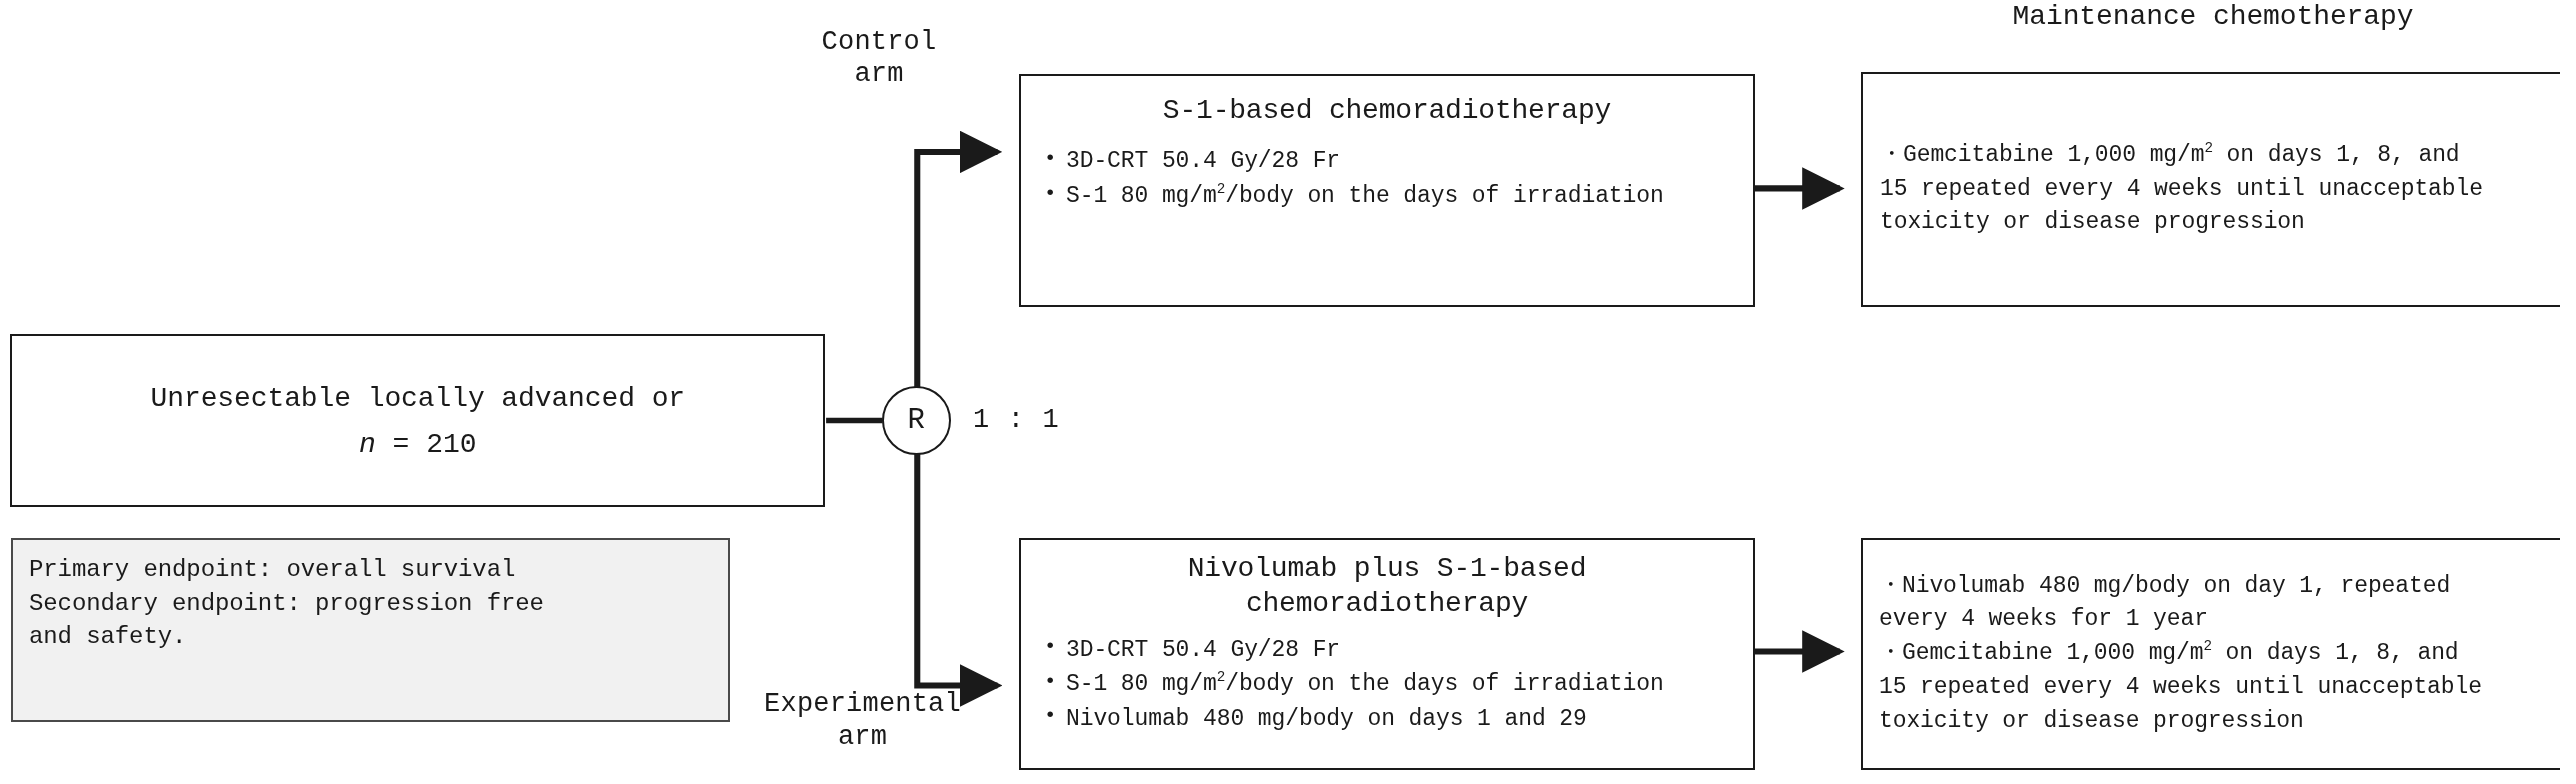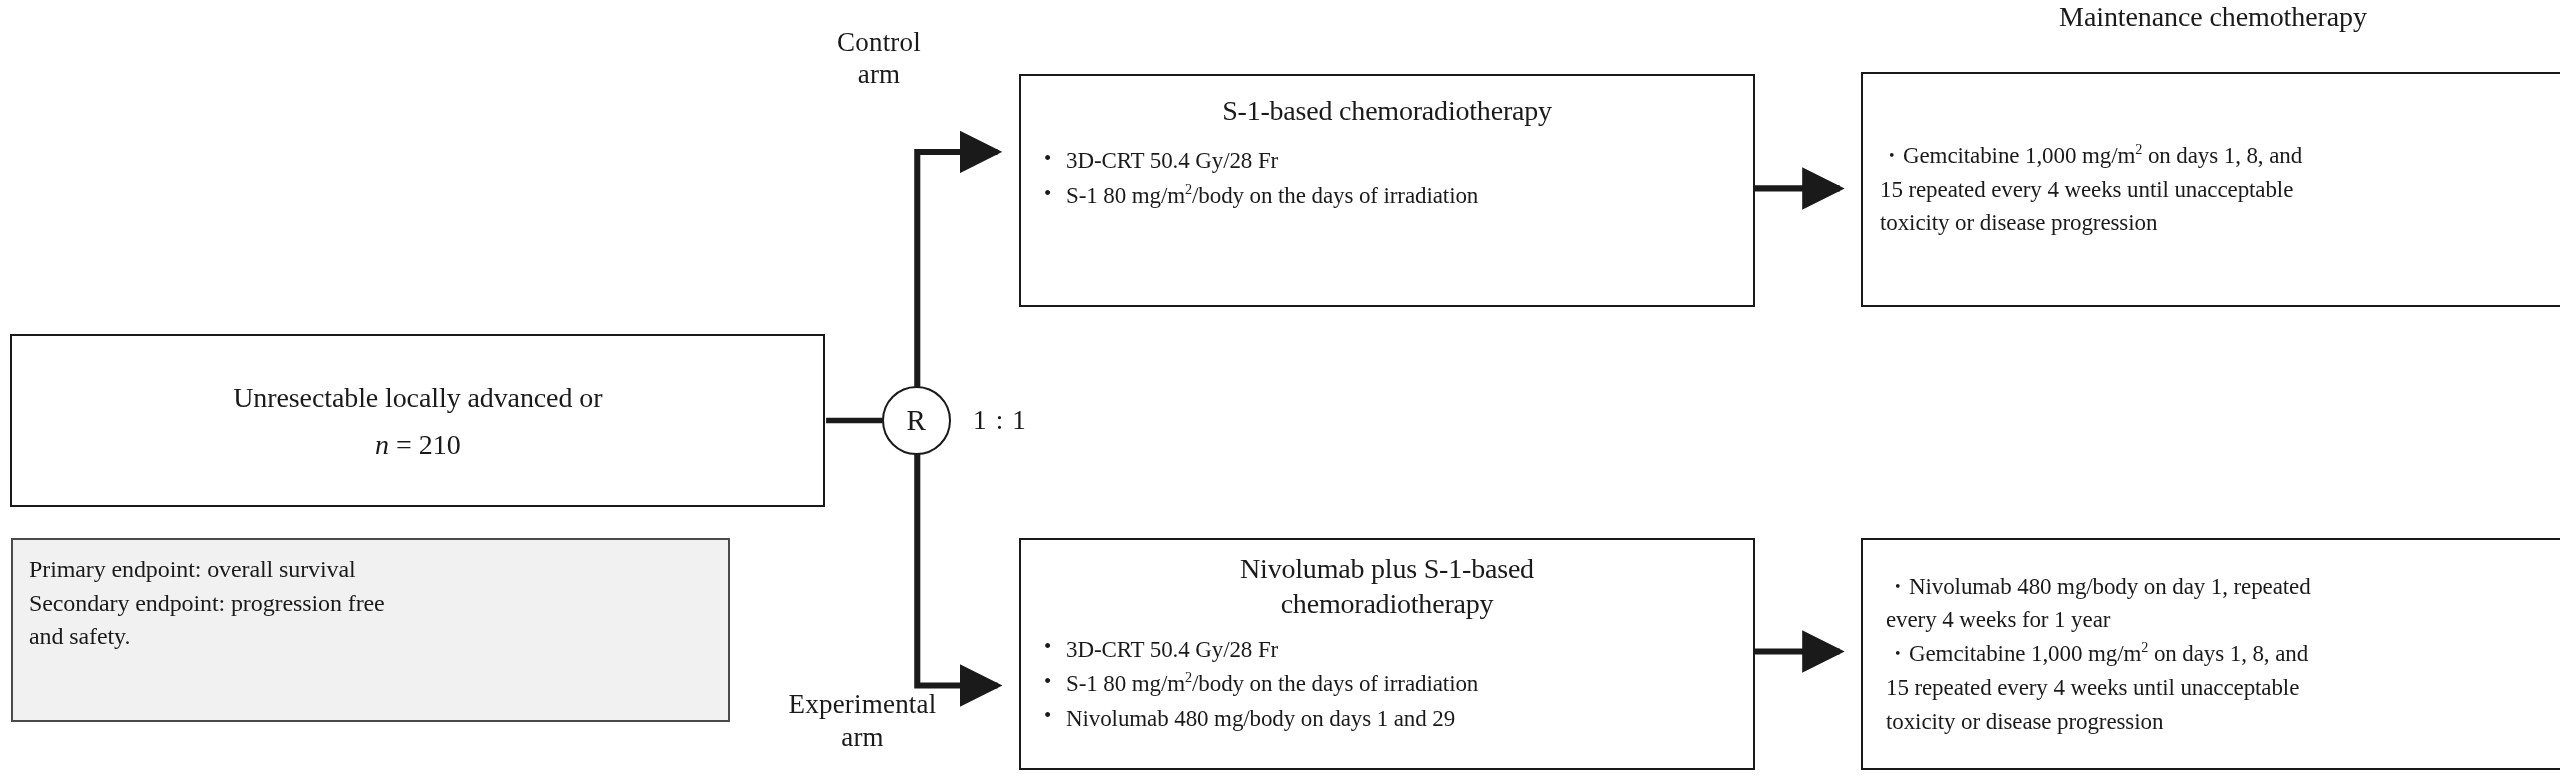--- a/index.html
+++ b/index.html
@@ -5,21 +5,21 @@
   html, body {
     margin: 0;
     padding: 0;
     background: #ffffff;
   }
   #canvas {
     position: relative;
     width: 2560px;
     height: 784px;
     background: #ffffff;
-    font-family: Liberation Serif, serif;
+    font-family: Liberation Mono, monospace;
     color: #1a1a1a;
     overflow: hidden;
   }
   .abs { position: absolute; box-sizing: border-box; }
 
   
   .box {
     border: 2.4px solid #1a1a1a;
     background: #ffffff;
   }
@@ -196,21 +196,21 @@
   <div class="abs box" style="left:1861px; top:72px; width:704px; height:235px; display:flex; align-items:center; padding:0 17px;">
     <div style="width:100%;">
       <div class="maint-text">
         <span class="dot">・</span><span>Gemcitabine 1,000 mg/m<sup>2</sup> on days 1, 8, and</span>
       </div>
       <div class="maint-text">15 repeated every 4 weeks until unacceptable</div>
       <div class="maint-text">toxicity or disease progression</div>
     </div>
   </div>
 
-  <div class="abs box" style="left:1861px; top:538px; width:704px; height:232px; display:flex; align-items:center; padding:0 23px;">
+  <div class="abs box" style="left:1861px; top:538px; width:704px; height:232px; display:flex; align-items:center; padding:0 16px;">
     <div style="width:100%;">
       <div class="maint-text">
         <span class="dot">・</span><span>Nivolumab 480 mg/body on day 1, repeated</span>
       </div>
       <div class="maint-text">every 4 weeks for 1 year</div>
       <div class="maint-text">
         <span class="dot">・</span><span>Gemcitabine 1,000 mg/m<sup>2</sup> on days 1, 8, and</span>
       </div>
       <div class="maint-text">15 repeated every 4 weeks until unacceptable</div>
       <div class="maint-text">toxicity or disease progression</div>

